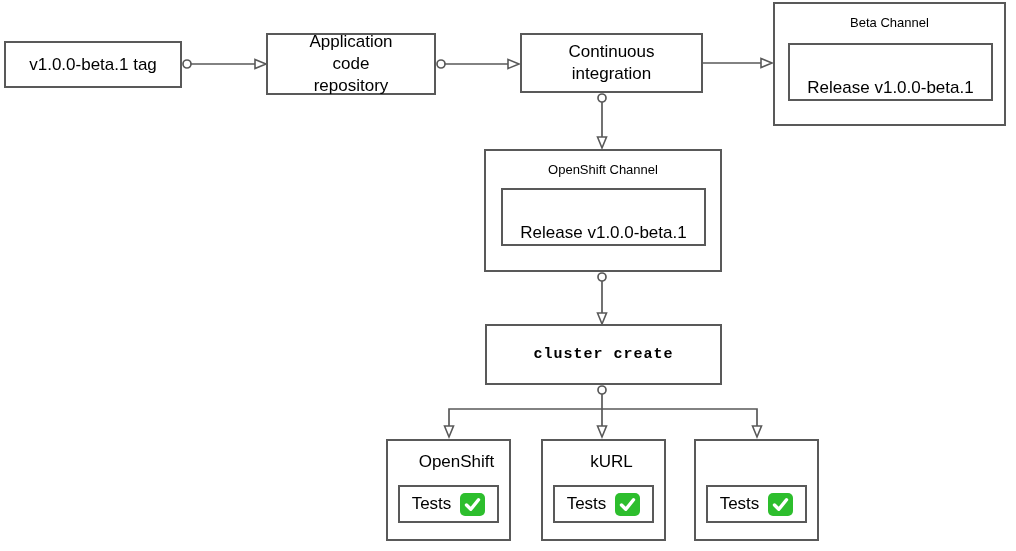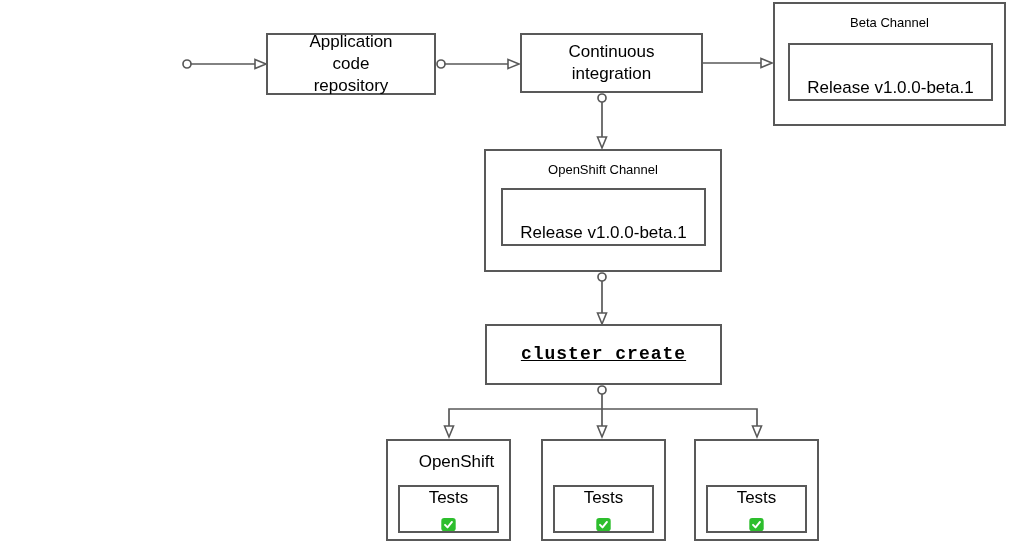--- a/index.html
+++ b/index.html
@@ -79,37 +79,35 @@
     top: 0; left: 16px; right: 0;
     height: 42px;
     display: flex;
     align-items: center;
     justify-content: center;
     font-size: 17px;
   }
   .tests-box {
     position: absolute;
     left: 10px; top: 44px;
-    width: 101px; height: 48px;
+    width: 101px; height: 38px;
     box-sizing: border-box;
     border: 2px solid var(--stroke);
     background: var(--background);
     display: flex;
     align-items: center;
     justify-content: center;
     gap: 9px;
     font-size: 17px;
-    flex-direction: column;
   }
   .mono {
     font-family: "Liberation Mono", monospace;
     font-weight: bold;
-    font-size: 18px;
+    font-size: 15px;
     letter-spacing: 1px;
-    text-decoration: underline;
   }
   .check-icon { display: block; }
   .check-icon rect { fill: var(--check-green); }
   .check-icon path {
     stroke: var(--check-mark);
     stroke-width: 3.4;
     fill: none;
     stroke-linecap: round;
     stroke-linejoin: round;
   }
@@ -149,20 +147,23 @@
       <circle cx="602" cy="390" r="4"></circle>
       <line x1="602" y1="394" x2="602" y2="409"></line>
       <polyline points="449,426 449,409 757,409 757,426"></polyline>
       <line x1="602" y1="409" x2="602" y2="426"></line>
       <polygon points="444.5,426 449,437 453.5,426"></polygon>
       <polygon points="597.5,426 602,437 606.5,426"></polygon>
       <polygon points="752.5,426 757,437 761.5,426"></polygon>
     </g>
   </svg>
 
+  <div class="box" style="left:4px;top:41px;width:178px;height:47px;">
+    <span>v1.0.0-beta.1 tag</span>
+  </div>
 
   <div class="box" style="left:266px;top:33px;width:170px;height:62px;padding:0 28px;">
     <span>Application code repository</span>
   </div>
 
   <div class="box" style="left:520px;top:33px;width:183px;height:60px;padding:0 26px;">
     <span>Continuous integration</span>
   </div>
 
   <div class="box container" style="left:773px;top:2px;width:233px;height:124px;">
@@ -188,20 +189,21 @@
     <div class="tests-box">
       <span>Tests</span>
       <svg class="check-icon" width="25" height="23" viewBox="0 0 25 23">
         <rect x="0" y="0" width="25" height="23" rx="5"></rect>
         <path d="M6.5 12 L10.8 16.3 L18.5 6.8"></path>
       </svg>
     </div>
   </div>
 
   <div class="box container" style="left:541px;top:439px;width:125px;height:102px;">
+    <div class="platform-title">kURL</div>
     <div class="tests-box">
       <span>Tests</span>
       <svg class="check-icon" width="25" height="23" viewBox="0 0 25 23">
         <rect x="0" y="0" width="25" height="23" rx="5"></rect>
         <path d="M6.5 12 L10.8 16.3 L18.5 6.8"></path>
       </svg>
     </div>
   </div>
 
   <div class="box container" style="left:694px;top:439px;width:125px;height:102px;">

